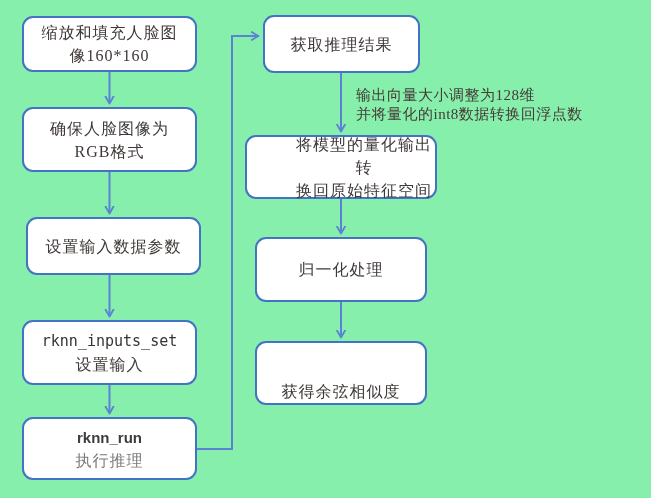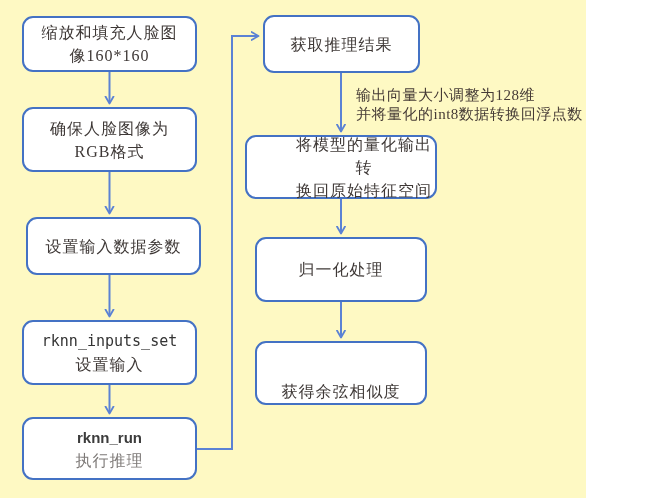--- a/index.html
+++ b/index.html
@@ -2,23 +2,23 @@
 <html><head>
 <meta charset="utf-8">
 <style>
   html, body {
     margin: 0;
     padding: 0;
     background: #ffffff;
   }
   #canvas {
     position: relative;
-    width: 586px;
+    width: 651px;
     height: 498px;
-    background: #fef9c3;
+    background: #86efac;
     overflow: hidden;
     font-family: "Liberation Serif", "DejaVu Serif", serif;
   }
   #wires {
     position: absolute;
     left: 0;
     top: 0;
     width: 651px;
     height: 498px;
   }

